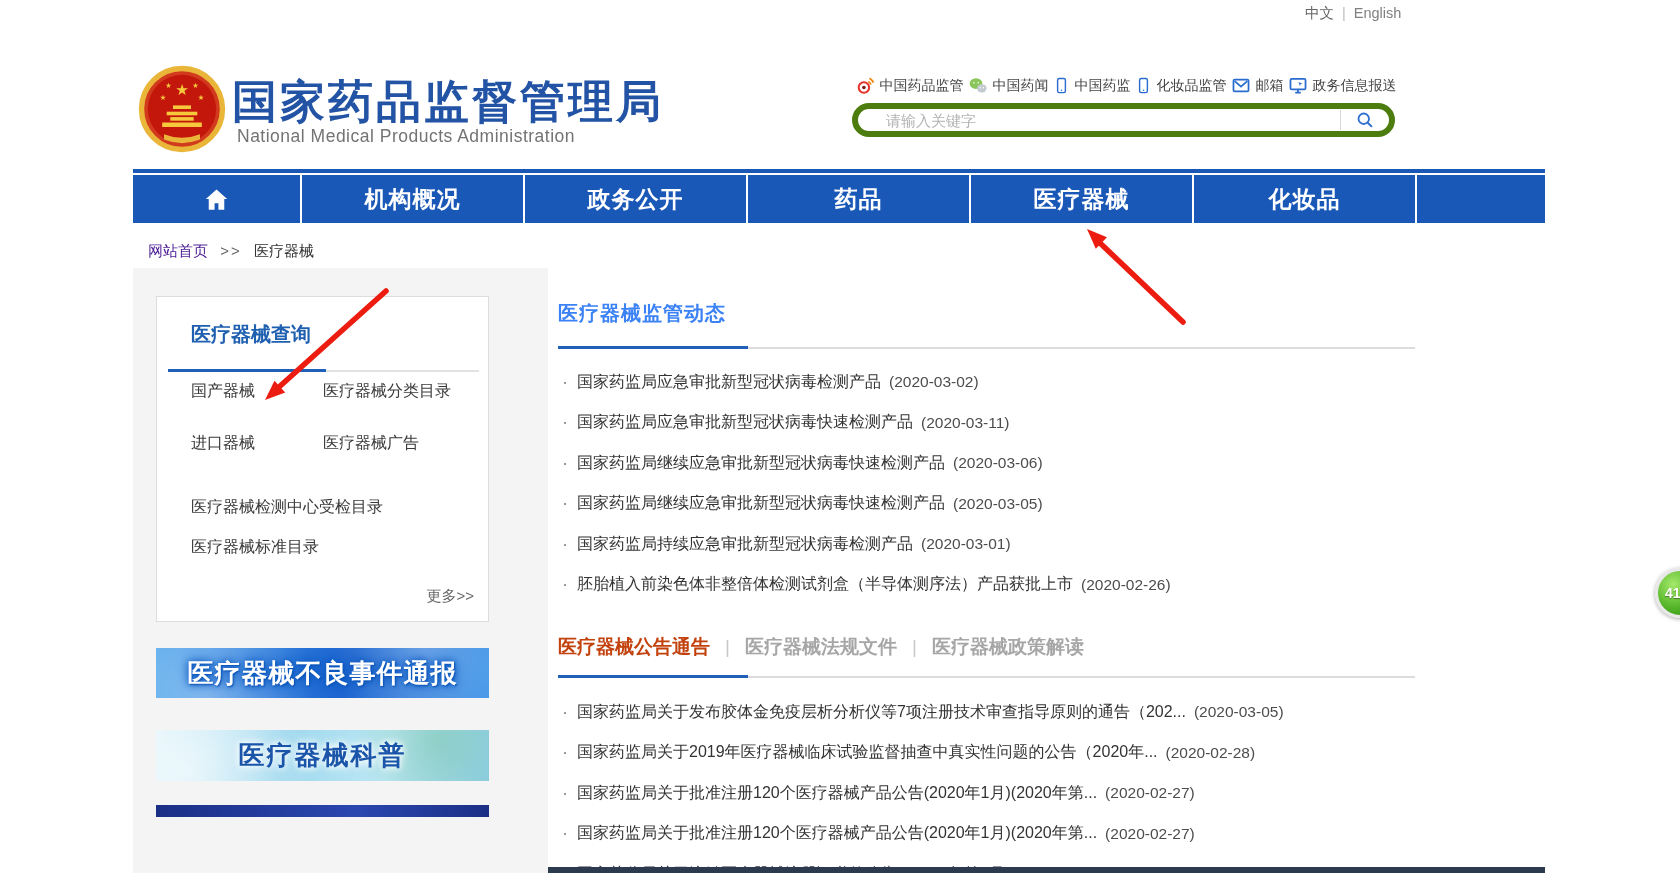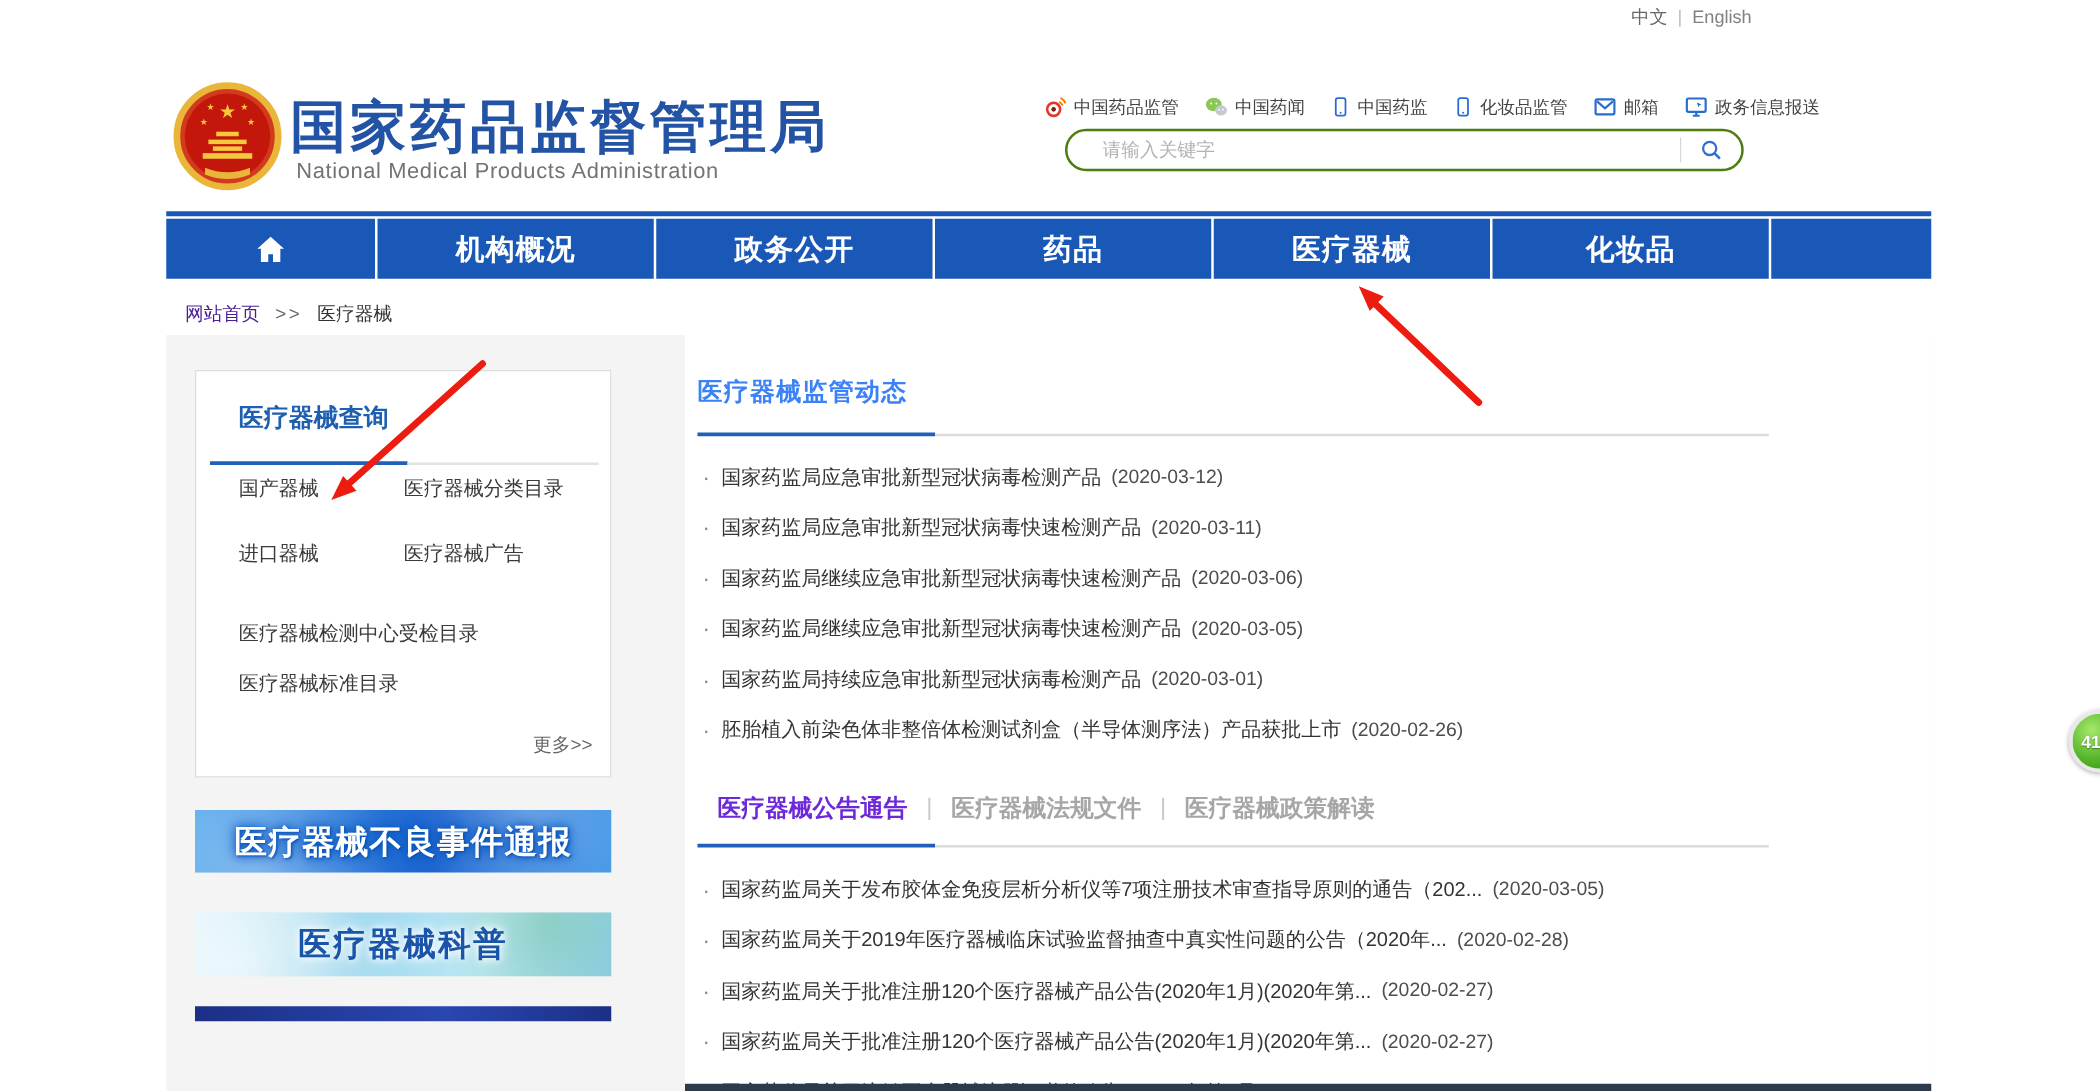--- a/index.html
+++ b/index.html
@@ -13,26 +13,26 @@
   .langbar .zh { color:#666; cursor:pointer; }
   .langbar .div { color:#bbb; margin:0 8px; }
   .langbar .en { color:#808080; cursor:pointer; }
   
   .emblem { position:absolute; left:137px; top:64px; width:90px; height:90px; }
   .site-title { position:absolute; left:232px; top:72px; font-size:45px; font-weight:bold;
                 color:#2353a4; letter-spacing:3px; }
   .site-sub { position:absolute; left:237px; top:126px; font-size:17.5px; color:#737373; letter-spacing:.5px; }
   
   .quicklinks { position:absolute; top:76px; left:835px; width:582px; display:flex;
-                justify-content:space-between; gap:20px; align-items:center; font-size:14px; color:#444; }
+                justify-content:center; gap:4px; align-items:center; font-size:14px; color:#444; }
   .ql { display:flex; align-items:center; gap:5px; cursor:pointer; white-space:nowrap; }
   .ql svg { display:block; }
   
   .searchbox { position:absolute; left:852px; top:103px; width:543px; height:34px;
-               border:2px solid #4d7c0f; border-radius:17px; background:#fff;
+               border:6px solid #4d7c0f; border-radius:17px; background:#fff;
                display:flex; align-items:center; }
   .searchbox input { flex:1; border:none; outline:none; background:transparent;
                      font-size:15px; color:#333; padding:0 10px 0 28px;
                      font-family:inherit; }
   .searchbox input::placeholder { color:#b3b3b3; }
   .search-div { width:1px; height:20px; background:#d8d8d8; }
   .search-btn { width:48px; height:100%; border:none; background:transparent; cursor:pointer;
                 display:flex; align-items:center; justify-content:center; }
   
   .nav-stripe { position:absolute; left:133px; top:169px; width:1412px; height:4px; background:#1a58b8; }
@@ -88,21 +88,21 @@
   .sec-underline .grey { flex:1; height:2px; background:#dcdcdc; }
   .u1 { top:78px; } .u2 { top:407px; }
   .newslist { position:absolute; left:10px; width:880px; }
   .l1 { top:94px; } .l2 { top:424px; }
   .news-row { height:40.5px; display:flex; align-items:center; font-size:16px; white-space:nowrap; }
   .news-row .bullet { color:#888; margin:0 9px 0 4px; font-size:18px; }
   .news-row .t { color:#333; cursor:pointer; }
   .news-row .d { color:#4d4d4d; margin-left:8px; font-size:15.5px; }
   .tabs { position:absolute; left:10px; top:366px; display:flex; align-items:center; gap:15px;
           font-size:19px; font-weight:bold; }
-  .tab-active { color:#6d28d9; cursor:pointer;margin-left:16px; }
+  .tab-active { color:#c2410c; cursor:pointer; }
   .tab { color:#a6a6a6; cursor:pointer; }
   .tab-pipe { color:#c8c8c8; font-weight:normal; }
   
   .footer-edge { position:absolute; left:548px; top:867px; width:997px; height:6px; background:#2c3a4e; }
   
   .float-badge { position:absolute; left:1655px; top:568px; width:50px; height:50px; border-radius:50%;
                  background:radial-gradient(circle at 35% 30%, #a5e96a, #55b52a 55%, #2e8f0a);
                  border:3px solid #e8e8e8; box-shadow:0 1px 4px rgba(0,0,0,.35); cursor:pointer; }
   .float-badge span { position:absolute; left:7px; top:14px; color:#fff; font-weight:bold; font-size:14px;
                  text-shadow:0 1px 1px rgba(0,0,0,.4); }
@@ -257,21 +257,21 @@
     <div class="sec-title">医疗器械监管动态</div>
     <div class="sec-underline u1">
       <div class="blue"></div>
         <div class="grey"></div>
     </div>
 
     <div class="newslist l1">
       <div class="news-row">
         <span class="bullet">·</span>
         <span class="t">国家药监局应急审批新型冠状病毒检测产品</span>
-        <span class="d">(2020-03-12)</span>
+        <span class="d">(2020-03-02)</span>
       </div>
       <div class="news-row">
         <span class="bullet">·</span>
         <span class="t">国家药监局应急审批新型冠状病毒快速检测产品</span>
         <span class="d">(2020-03-11)</span>
       </div>
       <div class="news-row">
         <span class="bullet">·</span>
         <span class="t">国家药监局继续应急审批新型冠状病毒快速检测产品</span>
         <span class="d">(2020-03-06)</span>

